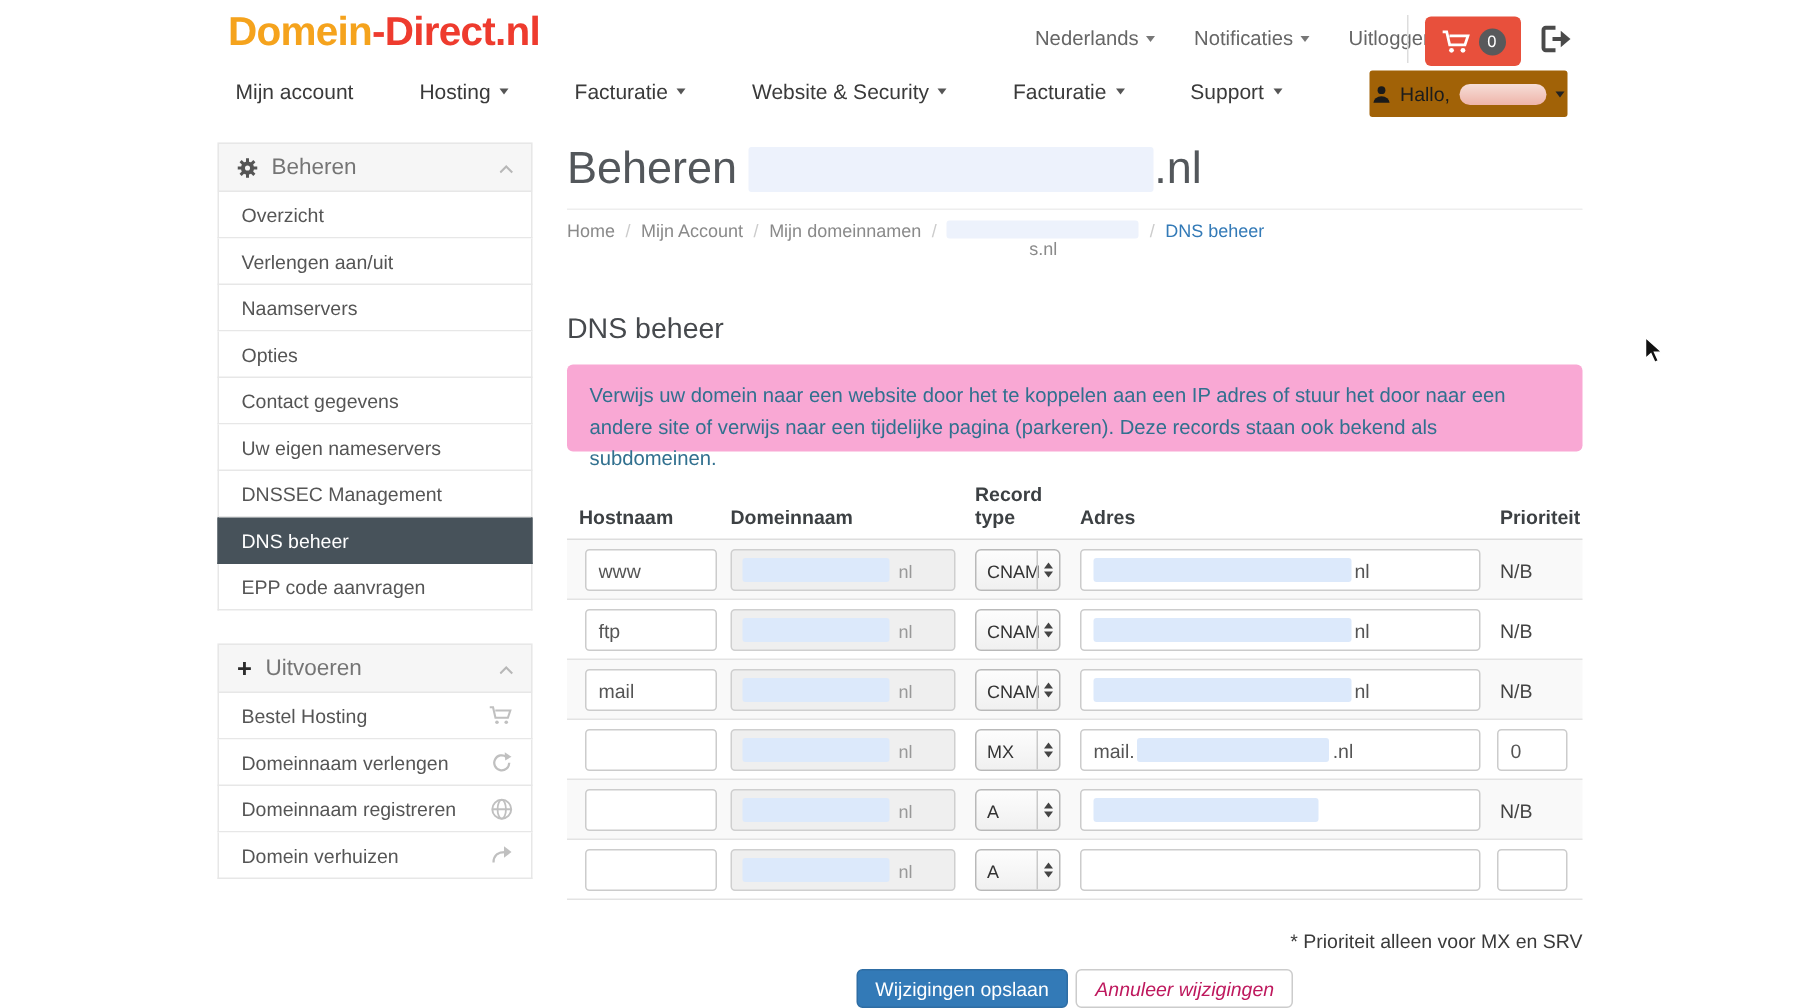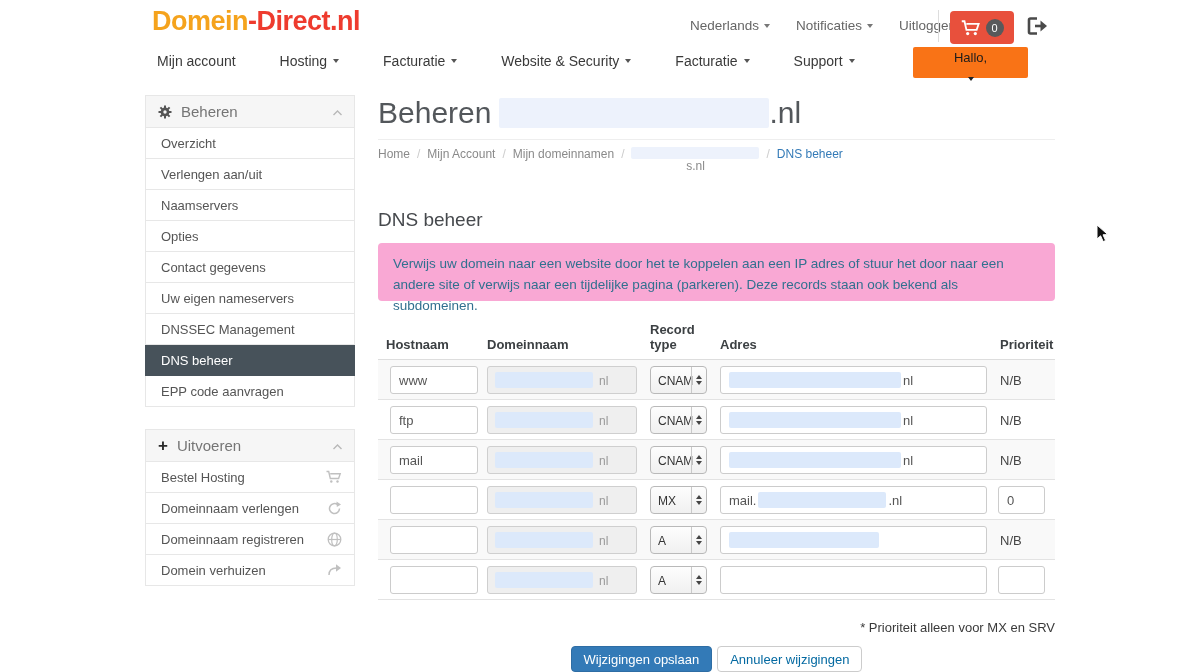--- a/index.html
+++ b/index.html
@@ -19,23 +19,23 @@
   #cart-btn { left:950px; top:11px; width:64px; height:33px; background:#E8503C; border-radius:4px;
               display:flex; align-items:center; justify-content:center; gap:5px; cursor:pointer; border:none; }
   #cart-badge { width:18px; height:18px; border-radius:50%; background:#58595B; color:#fff; font-size:11px;
                 display:flex; align-items:center; justify-content:center; }
   #signout { left:1026px; top:16px; cursor:pointer; }
 
   
   #navbar { top:53px; left:157px; display:flex; gap:44px; font-size:14px; color:#3A3A3A; align-items:center; }
   .nav-item { display:flex; align-items:center; gap:6px; cursor:pointer; white-space:nowrap; }
   .nav-item .caret-down { border-top-color:#555; }
-  #hallo-btn { left:913px; top:47px; width:115px; height:31px; background:#f97316; border:none; border-radius:2px;
+  #hallo-btn { left:913px; top:47px; width:132px; height:31px; background:#a16207; border:none; border-radius:2px;
                display:flex; align-items:center; justify-content:center; gap:6px; cursor:pointer;
-               font-size:13px; color:#1c1c1c; font-family:"Liberation Sans",sans-serif;flex-direction:column; }
+               font-size:13px; color:#1c1c1c; font-family:"Liberation Sans",sans-serif; }
   #hallo-redact { width:58px; height:14px; border-radius:7px;
                   background:linear-gradient(#f6ded8,#eeb4a9); }
   #hallo-btn .caret-down { border-top-color:#222; }
 
   
   .side-section { left:145px; width:210px; }
   .side-header { height:33px; background:#F6F6F6; border:1px solid #E7E7E7; display:flex; align-items:center;
                  padding:0 12px; gap:9px; color:#757575; font-size:15px; cursor:pointer; position:relative; }
   .side-header .chev { position:absolute; right:12px; top:14px; }
   .side-item { height:31px; background:#fff; border:1px solid #E7E7E7; border-top:none; display:flex;
@@ -83,21 +83,21 @@
   .adres-redact { height:16px; background:#DCE9FB; border-radius:2px; flex:none; }
   .prio-text { position:absolute; left:622px; top:13px; font-size:13px; color:#444; }
   .in-prio { left:620px; width:47px; }
 
   #note { position:relative; margin-top:20px; height:16px; }
   #note span { position:absolute; right:0; font-size:13px; color:#3A3A3A; }
   #actions { margin-top:10px; display:flex; justify-content:center; gap:5px; }
   .btn { height:26px; border-radius:4px; font-size:13px; padding:0 12px; cursor:pointer;
          font-family:"Liberation Sans",sans-serif; }
   .btn-primary { background:#337AB7; border:1px solid #2E6DA4; color:#fff; }
-  .btn-default { background:#fff; border:1px solid #CCC; color:#0369a1; }
+  .btn-default { background:#fff; border:1px solid #CCC; color:#be185d;font-style:italic; }
 
   #cursor { left:1096px; top:224px; }
 </style>
 </head>
 <body>
 
 <div id="canvas">
 
   <div id="logo" class="abs">
     <span class="p1">Domein</span><span class="p2">-Direct.nl</span>

